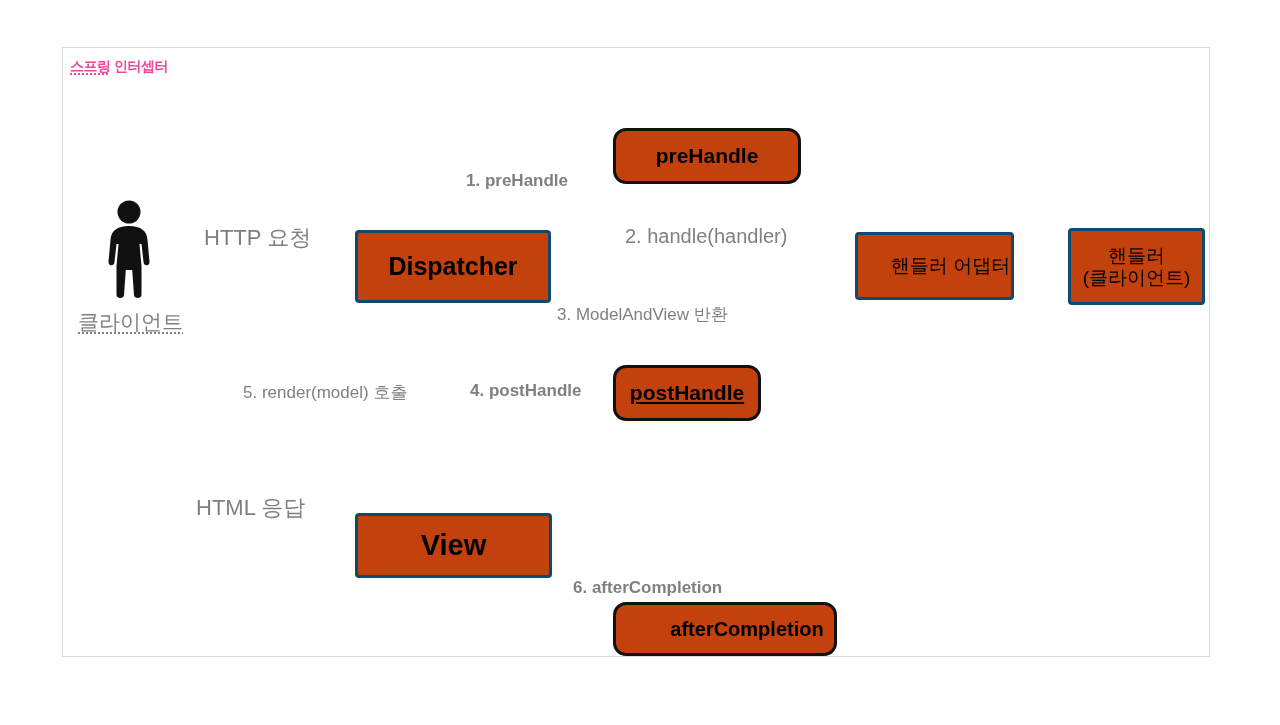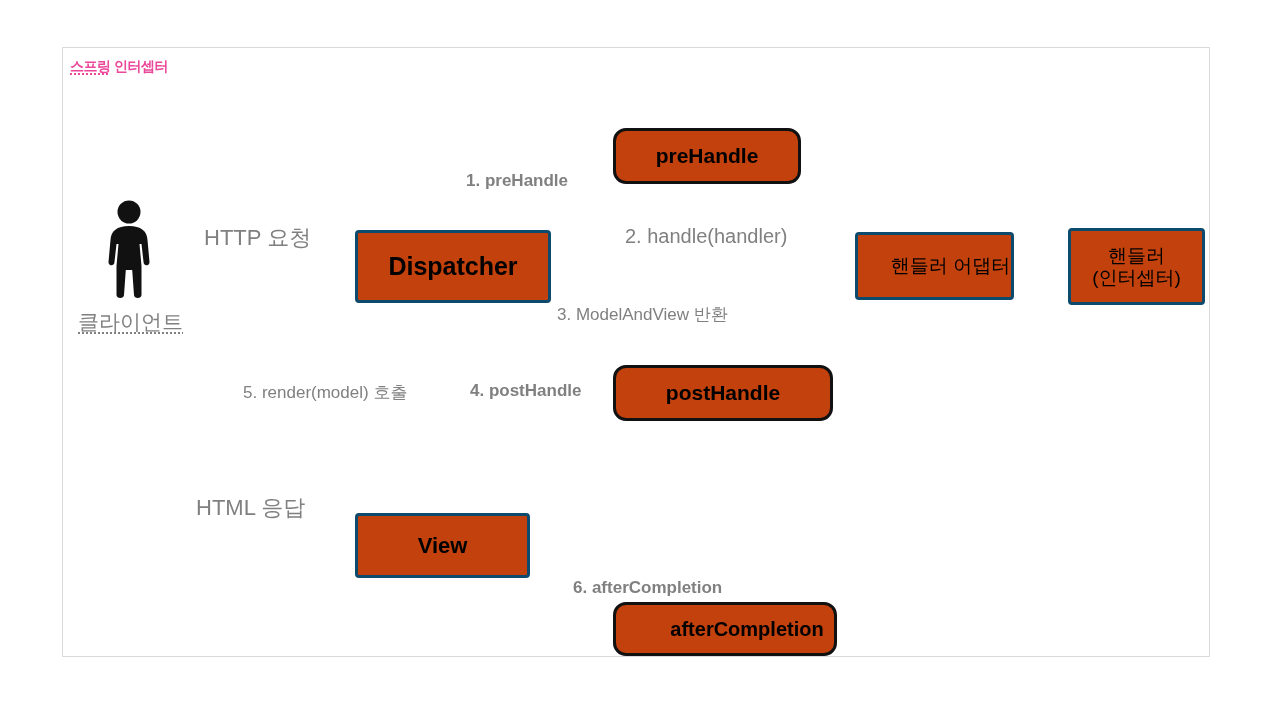--- a/index.html
+++ b/index.html
@@ -70,39 +70,40 @@
   }
   #node-dispatcher {
     left: 355px; top: 230px; width: 196px; height: 73px;
     font-size: 25px;
   }
   #node-prehandle {
     left: 613px; top: 128px; width: 188px; height: 56px;
     font-size: 21px;
   }
   #node-posthandle {
-    left: 613px; top: 365px; width: 220px; height: 56px;
+    left: 613px; top: 365px; width: 148px; height: 56px;
     font-size: 21px;
+    text-decoration: underline;
   }
   #node-aftercompletion {
     left: 613px; top: 602px; width: 224px; height: 54px;
     font-size: 20px;
     padding-left: 44px;
   }
   #node-handler-adapter {
     left: 855px; top: 232px; width: 159px; height: 68px;
     font-size: 19px; font-weight: 400; padding-left: 32px;
   }
   #node-handler-controller {
     left: 1068px; top: 228px; width: 137px; height: 77px;
     font-size: 19px; font-weight: 400;
   }
   #node-view {
-    left: 355px; top: 513px; width: 175px; height: 65px;
-    font-size: 22px;
+    left: 355px; top: 513px; width: 197px; height: 65px;
+    font-size: 29px;
   }
   .node .lines {
     display: block;
   }
   
   .label {
     position: absolute;
     color: #808080;
     white-space: nowrap;
     z-index: 5;
@@ -206,21 +207,21 @@
   <span>afterCompletion</span>
 </div>
 
 <div class="node sharp" id="node-handler-adapter">
   <span>핸들러 어댑터</span>
 </div>
 
 <div class="node sharp" id="node-handler-controller">
   <div>
     <span class="lines">핸들러</span>
-    <span class="lines">(인터셉터)</span>
+    <span class="lines">(클라이언트)</span>
   </div>
 </div>
 
 <div class="node sharp" id="node-view">
   <span>View</span>
 </div>
 
 <div class="label" id="label-http-request">HTTP 요청</div>
 <div class="label" id="label-html-response">HTML 응답</div>
 <div class="label bold" id="label-1-prehandle">1. preHandle</div>

